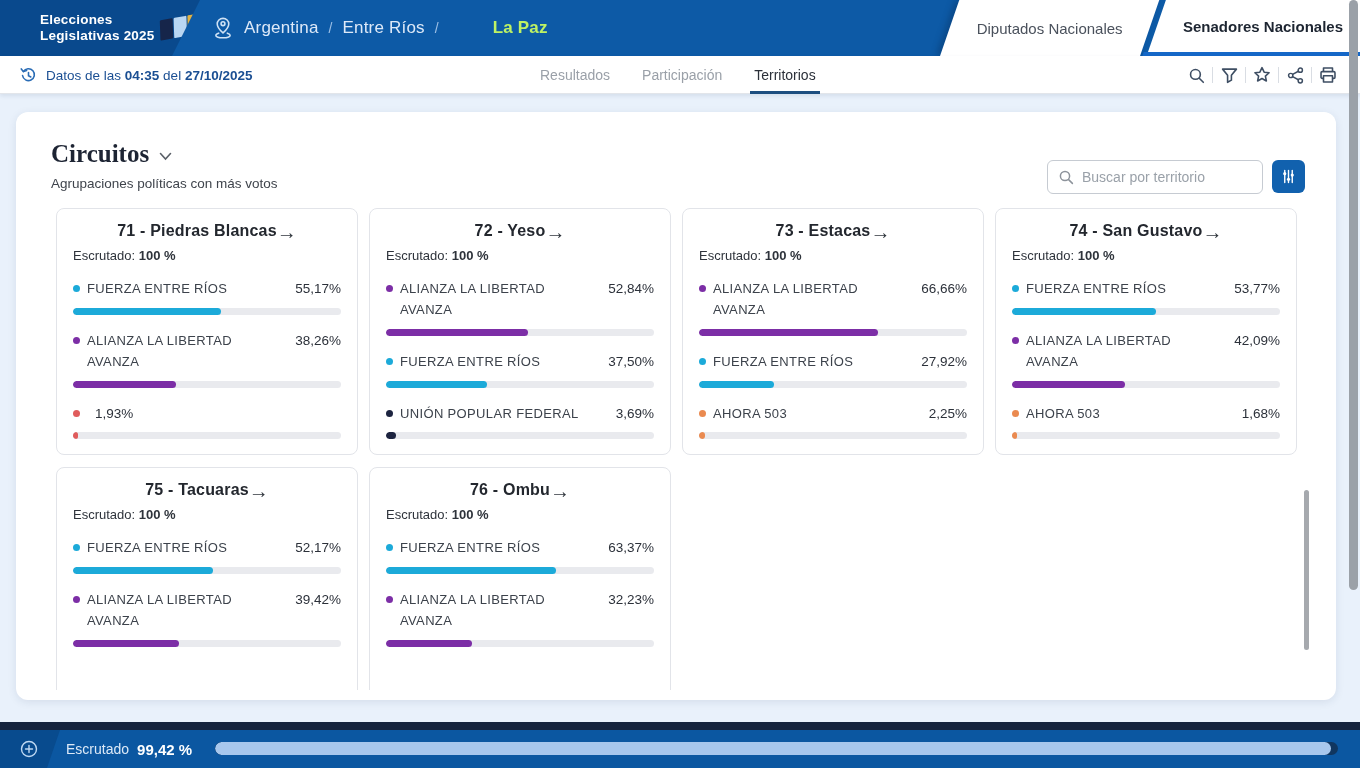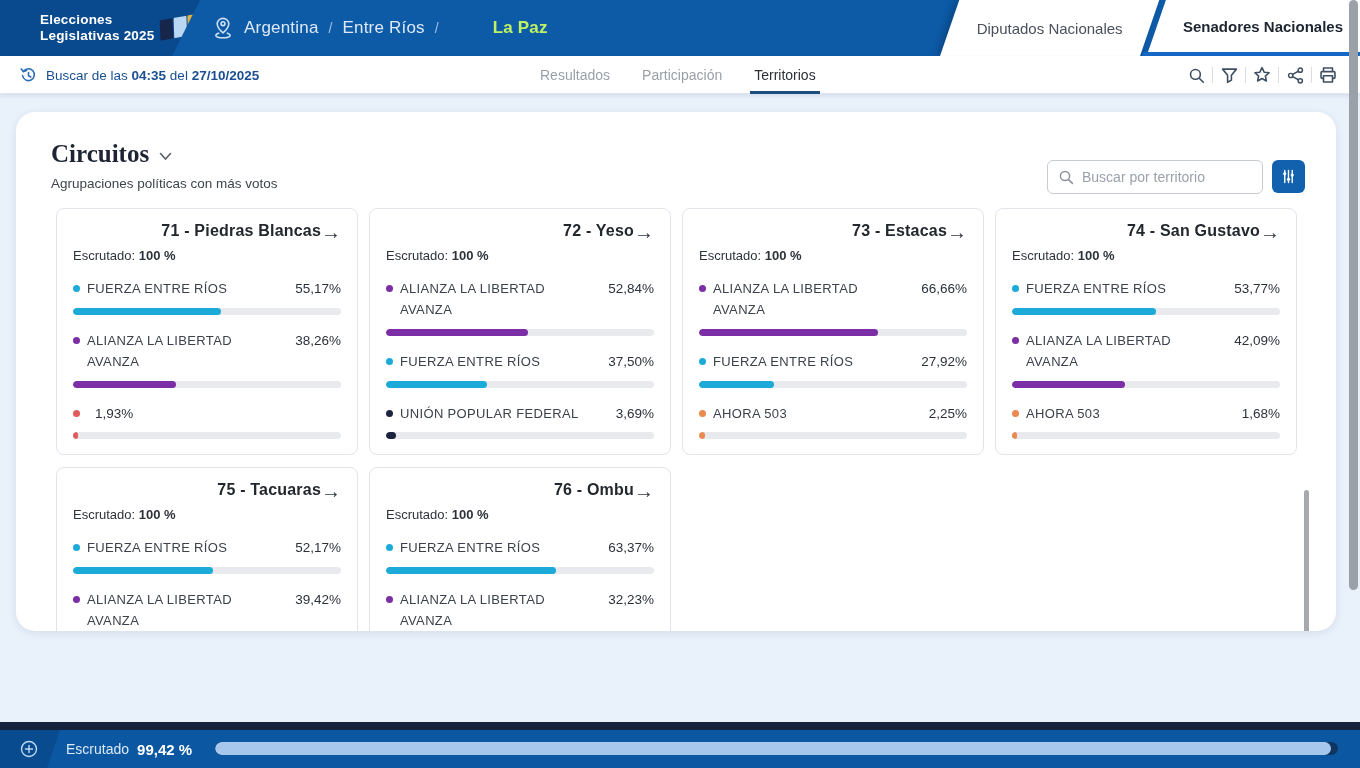--- a/index.html
+++ b/index.html
@@ -37,38 +37,38 @@
   .data-notice b { font-weight:bold; }
   .center-tabs { position:absolute; left:540px; top:0; height:38px; display:flex; gap:32px; }
   .ctab { position:relative; height:38px; display:flex; align-items:center; font-size:14px; color:#9aa0a8; cursor:pointer; }
   .ctab.active { color:#2b3039; font-weight:500; }
   .ctab.active::after { content:""; position:absolute; left:-4px; right:-4px; bottom:0; height:3px; background:#1d4e80; }
   .tool-icons { position:absolute; right:16px; top:0; height:38px; display:flex; align-items:center; }
   .tool-icons .icn { width:32px; height:38px; display:flex; align-items:center; justify-content:center; color:#3e4e63; cursor:pointer; }
   .tool-icons .sep { width:1px; height:16px; background:#d9dde3; }
 
   
-  .panel { position:absolute; left:16px; top:112px; width:1320px; height:519px; background:#fff; border-radius:19px;
+  .panel { position:absolute; left:16px; top:112px; width:1320px; height:588px; background:#fff; border-radius:12px;
            box-shadow:0 2px 8px rgba(27,50,86,.10); overflow:hidden; }
   .panel-title-row { position:absolute; left:35px; top:28px; display:flex; align-items:center; gap:10px; }
   .panel-title { font-family:"Liberation Serif", serif; font-weight:bold; font-size:25px; color:#1d2433; }
   .chev { color:#5a6068; margin-top:4px; }
   .panel-subtitle { position:absolute; left:35px; top:64px; font-size:13.5px; color:#3f444c;text-align:right; }
 
   .search-box { position:absolute; left:1031px; top:48px; width:216px; height:34px; border:1px solid #c6cbd2; border-radius:6px;
                 display:flex; align-items:center; padding:0 10px; gap:8px; background:#fff; }
   .search-box input { border:none; outline:none; font-size:14px; color:#333; width:100%; font-family:"Liberation Sans",sans-serif; }
   .search-box input::placeholder { color:#9aa1a9; }
   .filter-btn { position:absolute; left:1256px; top:48px; width:33px; height:33px; background:#1161ae; border-radius:6px; border:none;
                 display:flex; align-items:center; justify-content:center; cursor:pointer; }
 
   .cards-grid { position:absolute; left:40px; top:96px; width:1241px; height:482px; display:flex; flex-wrap:wrap;
                 gap:12px 11px; overflow:hidden; align-content:flex-start; }
   .card { width:302px; height:247px; background:#fff; border:1px solid #e2e4e9; border-radius:8px; padding:13px 16px 12px 16px; flex:none; }
-  .card-head { display:flex; justify-content:flex-end; align-items:flex-start; }
+  .card-head { display:flex; justify-content:center; align-items:flex-start; }
   .card-title { font-size:16px; font-weight:bold; color:#23272e; letter-spacing:.2px; }
   .card-arrow { font-size:20px; color:#2f353c; line-height:1; cursor:pointer; }
   .card-escrutado { margin-top:6px; font-size:13px; color:#2e333b; }
   .card-escrutado b { font-weight:bold; }
   .party { margin-top:16px; }
   .party-row { display:flex; align-items:flex-start; }
   .party-dot { width:7px; height:7px; border-radius:50%; margin:6px 7px 0 0; flex:none; }
   .party-name { flex:1; font-size:13px; color:#3c424b; letter-spacing:.35px; line-height:1.6; }
   .party-value { font-size:13.5px; color:#2c313a; margin-left:8px; white-space:nowrap; line-height:1.55; }
   .party-bar { height:7px; background:#e9eaee; border-radius:4px; margin-top:8px; overflow:hidden; }
@@ -139,21 +139,21 @@
 <div class="toolbar">
   <div class="data-notice">
     <span style="color:#2a6cb5;">
       <svg width="17" height="17" viewBox="0 0 16 16" fill="none" stroke="currentColor" stroke-width="1.5" stroke-linecap="round">
         <path d="M3.2 4.2A5.6 5.6 0 1 1 2.4 8"></path>
         <polyline points="1.2,1.8 3.2,4.4 6.2,3.4" fill="none"></polyline>
         <polyline points="8,5.2 8,8.2 10.2,9.4" fill="none"></polyline>
       </svg>
     </span>
     <span>
-      <span>Buscar de las</span>
+      <span>Datos de las</span>
       <b>04:35</b>
       <span>del</span>
       <b>27/10/2025</b>
     </span>
   </div>
 
   <div class="center-tabs">
     <div class="ctab">Resultados</div>
     <div class="ctab">Participación</div>
     <div class="ctab active">Territorios</div>

